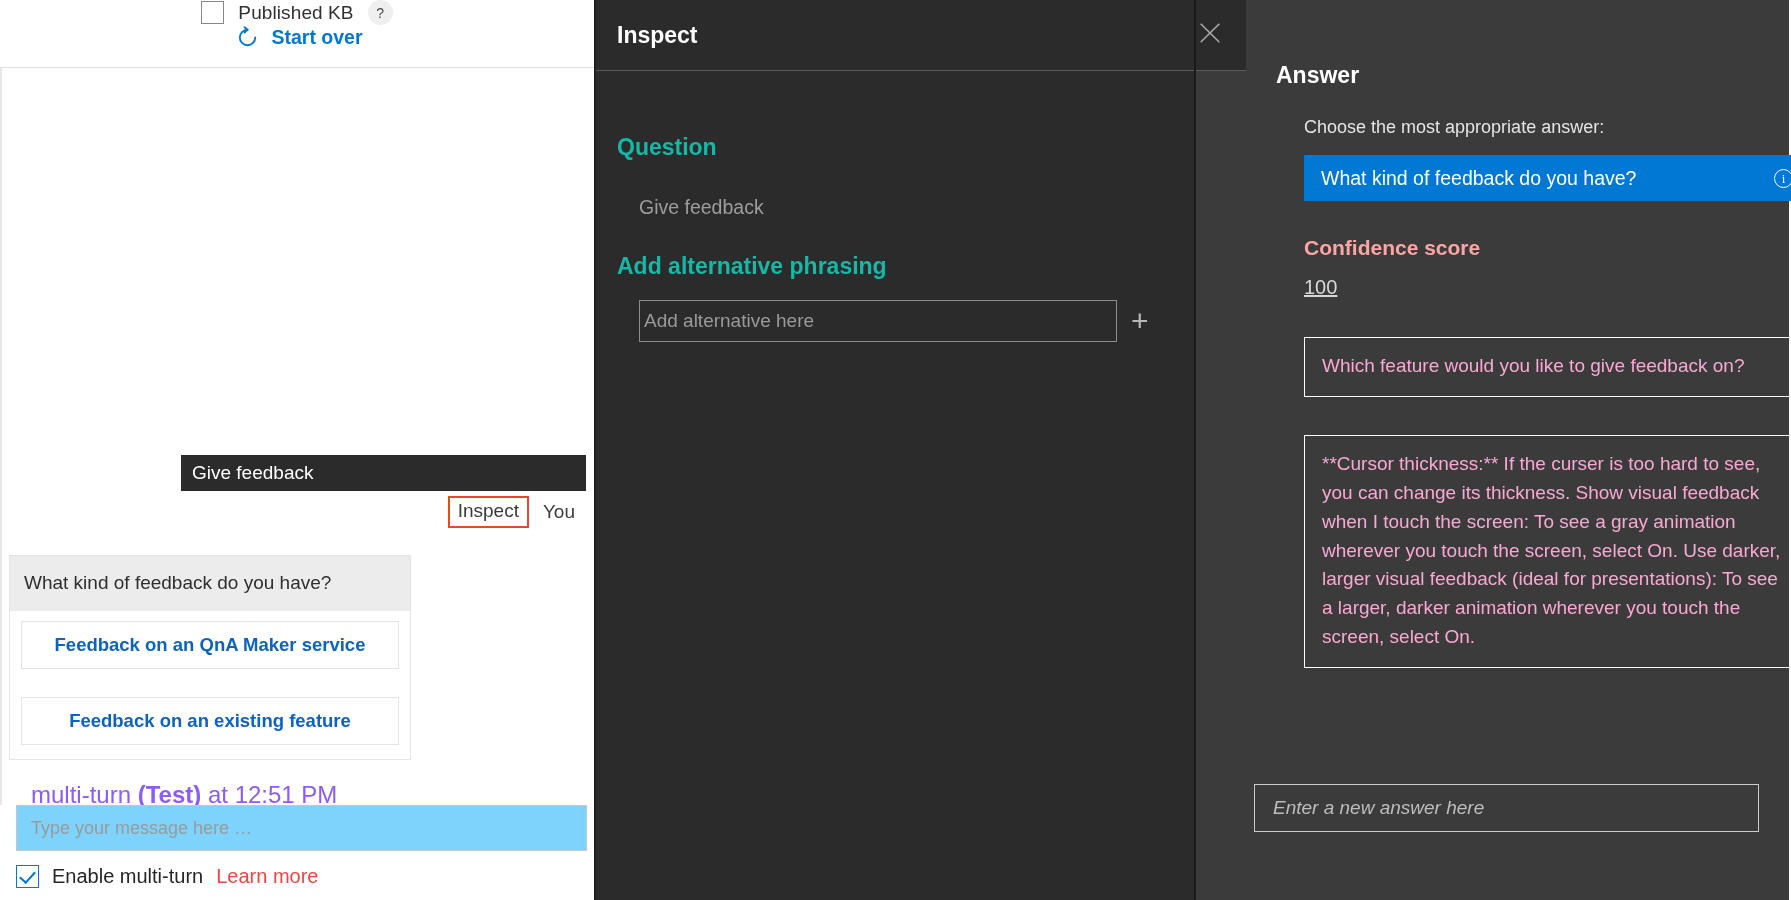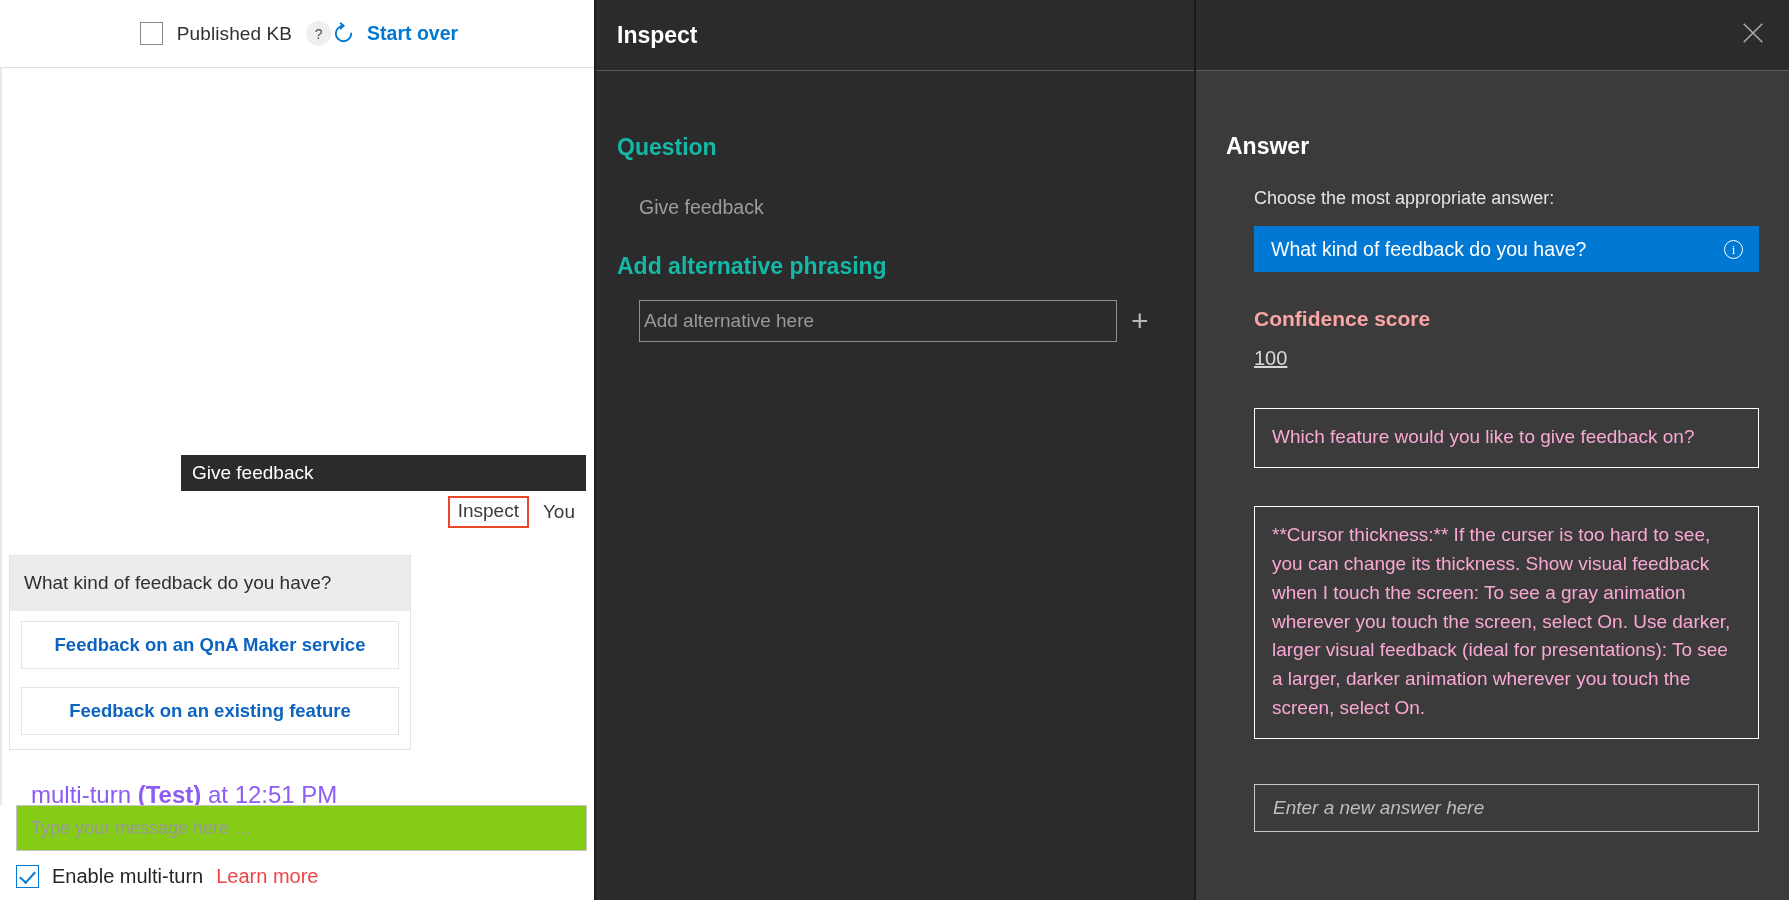--- a/index.html
+++ b/index.html
@@ -17,21 +17,22 @@
     background: #ffffff;
     border-right: 2px solid #1f1f1f;
     display: flex; flex-direction: column;
     position: relative;
   }
   #chat-header {
     height: 68px; min-height: 68px;
     border-bottom: 1px solid #e1e1e1;
     display: flex; align-items: center;
     padding: 0 22px 0 22px;
-    justify-content: center;
+    justify-content: flex-start;
+    flex-direction: column;
   }
   .hdr-left { display: flex; align-items: center; gap: 14px; }
   .cb-empty {
     width: 23px; height: 23px;
     border: 1px solid #8a8886; background: #fff;
     display: inline-block; flex: 0 0 auto;
   }
   #published-kb-label {
     font-size: 19px; color: #323130; letter-spacing: .1px;
   }
@@ -77,36 +78,36 @@
 
   #bot-card {
     position: absolute; left: 9px; top: 487px;
     width: 402px;
     border: 1px solid #e4e4e4; background: #ffffff;
   }
   #bot-question {
     background: #ececec; color: #2f2f2f;
     font-size: 19px; padding: 16px 14px 17px 14px;
   }
-  .bot-choices { padding: 10px 11px 14px 11px; display: flex; flex-direction: column; gap: 18px; }
+  .bot-choices { padding: 10px 11px 14px 11px; display: flex; flex-direction: column; gap: 28px; }
   .choice-btn {
     border: 1px solid #e4e4e4; background: #fff;
     color: #0c64c0; font-weight: bold; font-size: 18.5px;
     text-align: center; padding: 12px 6px; cursor: pointer;
   }
   #bot-meta {
     position: absolute; left: 31px; top: 713px;
     font-size: 24px; color: #8b5cf6;
   }
   #bot-meta b { font-weight: bold; }
 
   #chat-footer { padding: 0 14px; }
   #msg-input {
     width: 571px; height: 46px;
-    border: 1px solid #c8c6c4; background: #84cc16;
+    border: 1px solid #c8c6c4; background: #7dd3fc;
     font-size: 18px; color: #323130;
     padding: 0 14px; font-family: "Liberation Sans", sans-serif;
     display: block; margin: 0 0 14px 2px;
   }
   #msg-input::placeholder { color: #9a9a9a; }
   #multiturn-row {
     display: flex; align-items: center; gap: 13px;
     padding: 0 0 12px 2px;
   }
   .cb-checked {
@@ -152,21 +153,21 @@
   #alt-input::placeholder { color: #9a9a9a; }
   #add-alt-btn {
     color: #b8b8b8; font-size: 30px; line-height: 1;
     cursor: pointer; user-select: none; font-weight: 300;
   }
 
   
   #answer-panel {
     width: 593px; height: 900px;
     background: #3b3b3b;
-    display: flex; flex-direction: column;
+    display: flex; flex-direction: row;
     position: relative;
   }
   #answer-header {
     height: 71px; min-height: 71px;
     background: #2b2b2b;
     border-bottom: 1px solid #5a5a5a;
     display: flex; align-items: center; justify-content: flex-end;
     padding-right: 22px;
   }
   #close-btn { cursor: pointer; opacity: .75; }

